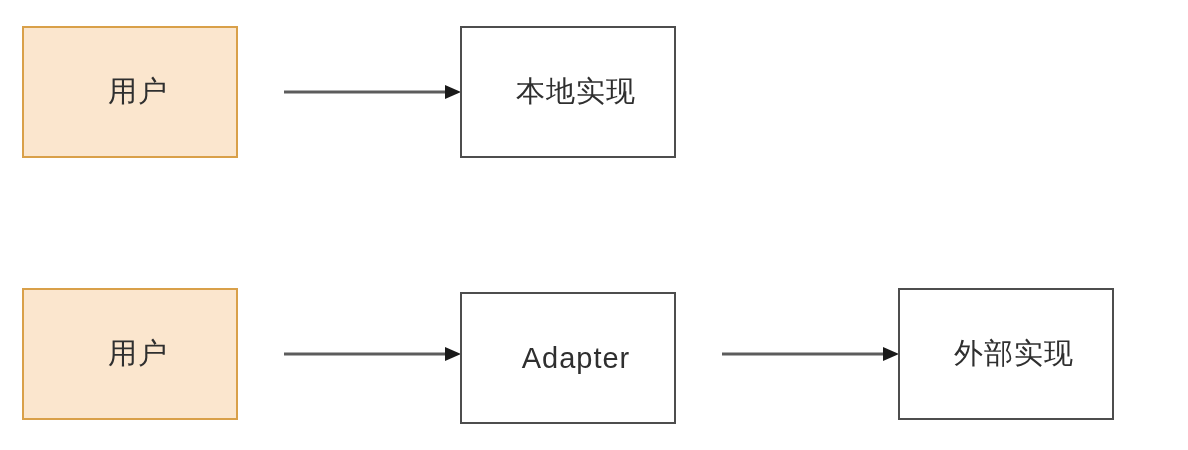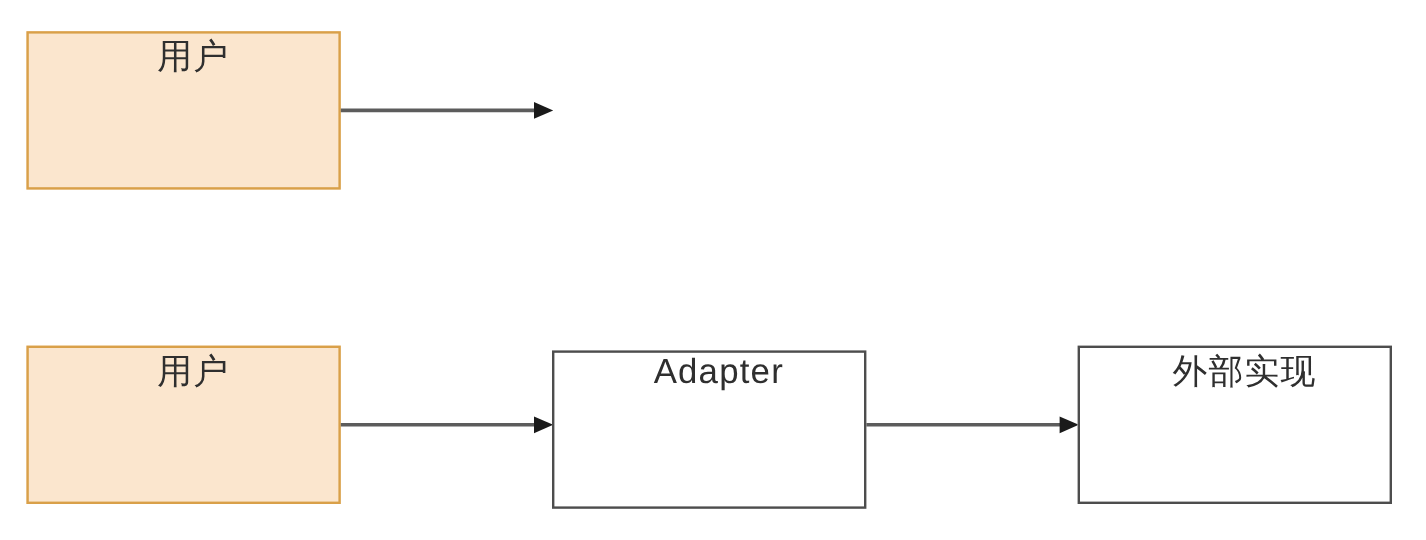--- a/index.html
+++ b/index.html
@@ -12,22 +12,23 @@
     position: relative;
     width: 1188px;
     height: 450px;
     background: var(--canvas-bg, #ffffff);
     overflow: hidden;
   }
   .node {
     position: absolute;
     box-sizing: border-box;
     display: flex;
+    align-items: center;
     justify-content: center;
-    width: 262px;
+    width: 216px;
     height: 132px;
     font-size: 29px;
     color: var(--label-text, #2f2f2f);
     letter-spacing: 1px;
     padding-left: 16px;
   }
   .node.actor {
     background: var(--actor-fill, #fbe6ce);
     border: 2px solid var(--actor-border, #d9a049);
   }
@@ -63,20 +64,23 @@
 
   <div class="node actor" style="left:22px; top:26px;">
     <span>用户</span>
   </div>
 
   <svg class="arrow" style="left:282px; top:80px;" width="180" height="24" viewBox="0 0 180 24" aria-hidden="true">
     <line x1="2" y1="12" x2="164" y2="12"></line>
     <polygon points="163,5 179,12 163,19"></polygon>
   </svg>
 
+  <div class="node component" style="left:460px; top:26px;">
+    <span>本地实现</span>
+  </div>
 
   <div class="node actor" style="left:22px; top:288px;">
     <span>用户</span>
   </div>
 
   <svg class="arrow" style="left:282px; top:342px;" width="180" height="24" viewBox="0 0 180 24" aria-hidden="true">
     <line x1="2" y1="12" x2="164" y2="12"></line>
     <polygon points="163,5 179,12 163,19"></polygon>
   </svg>
 

